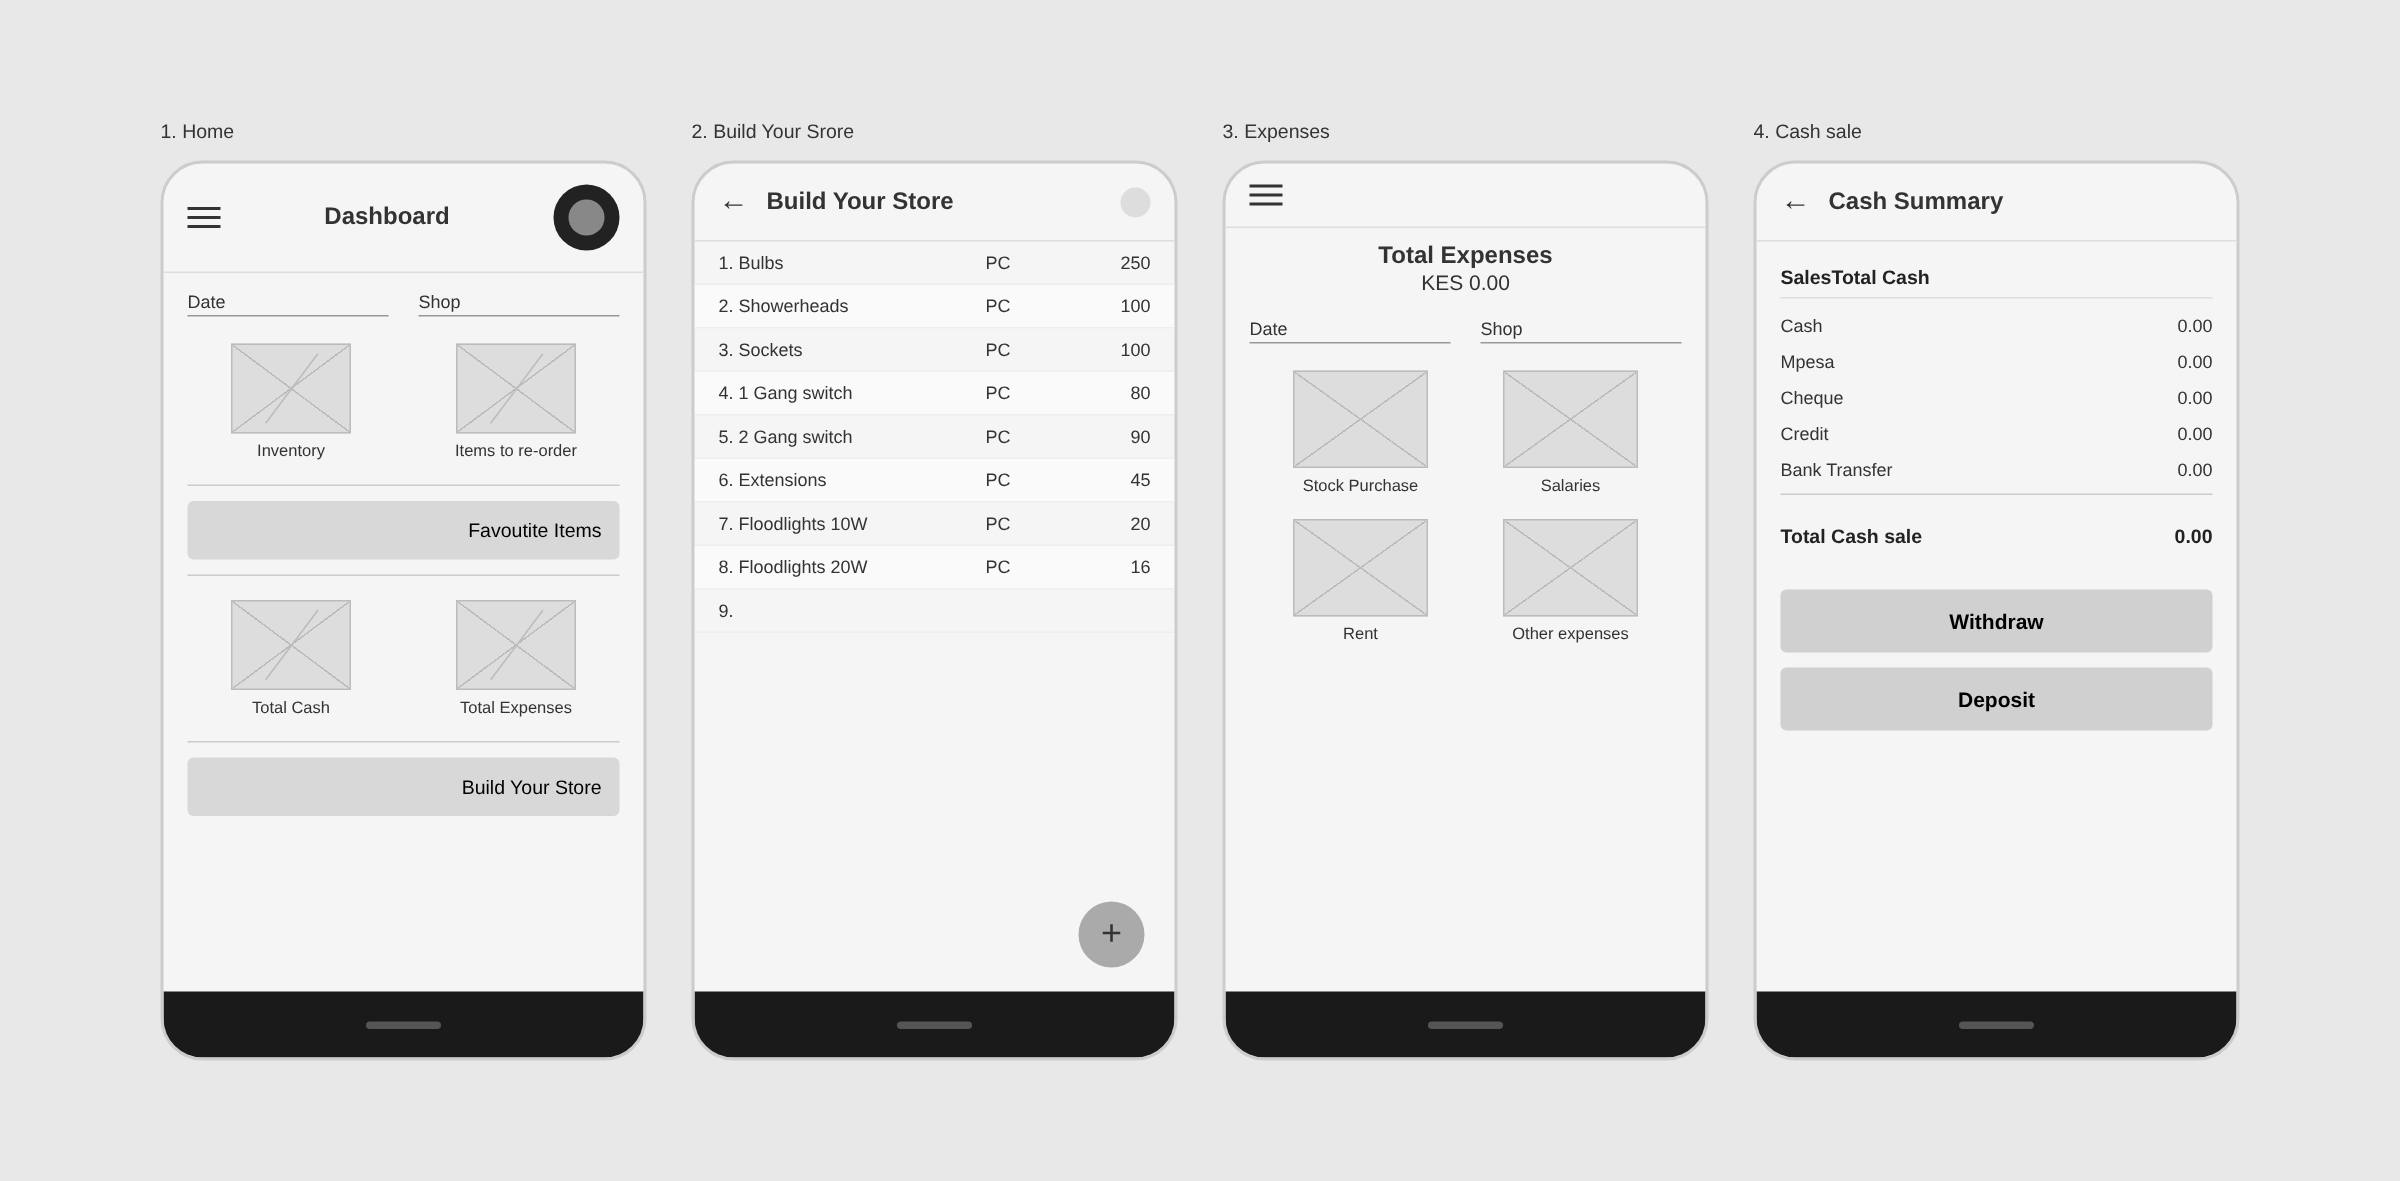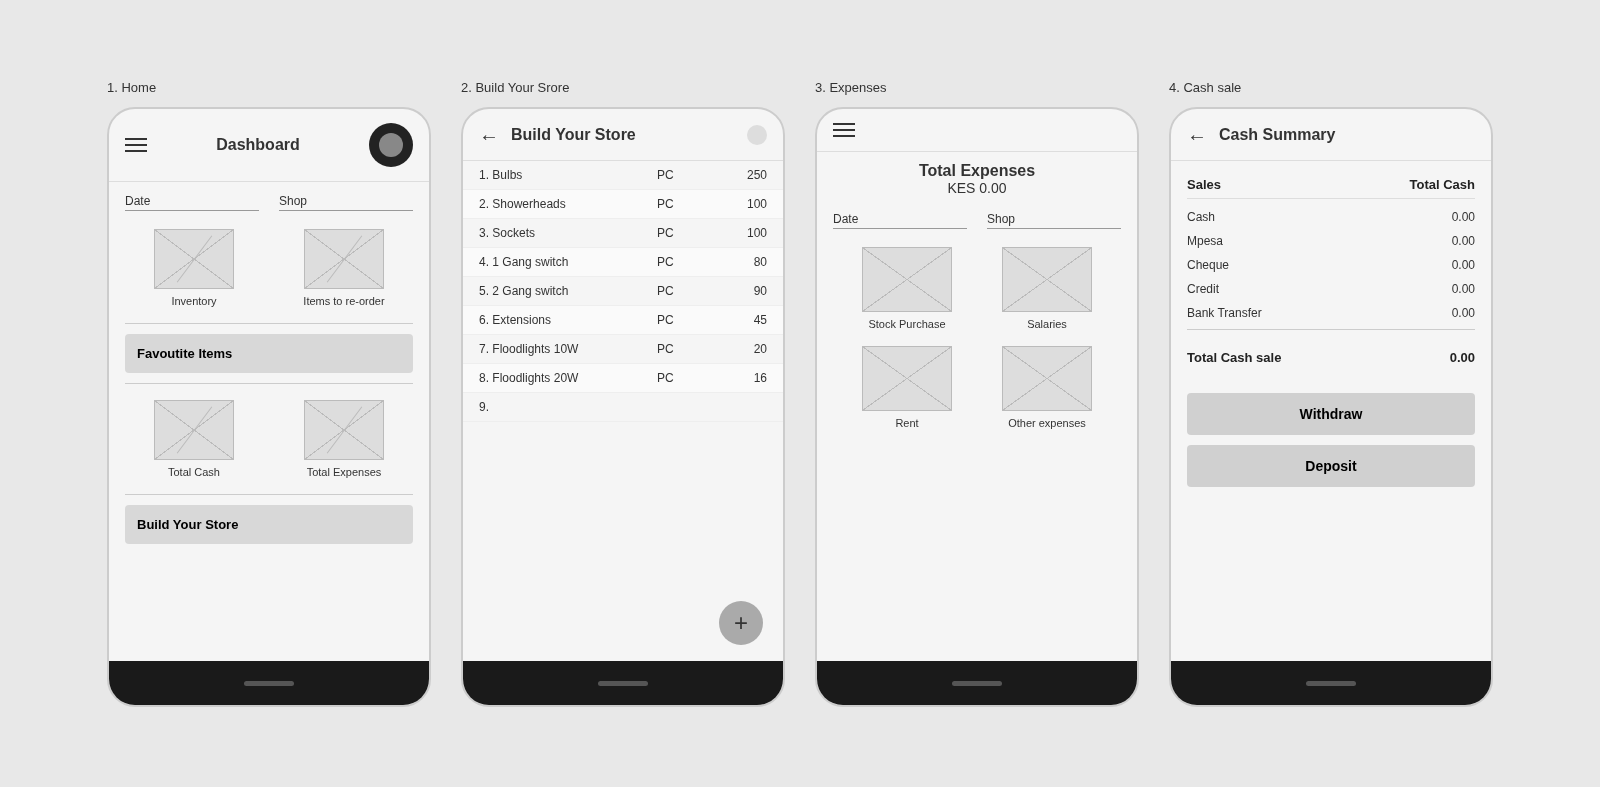--- a/index.html
+++ b/index.html
@@ -203,24 +203,24 @@
       margin: 4px 16px;
     }
 
     .full-btn {
       margin: 6px 16px;
       padding: 12px;
       background: #d8d8d8;
       border: none;
       border-radius: 4px;
       font-size: 13px;
-      font-weight: 700;
+      font-weight: 400;
       cursor: pointer;
       width: calc(100% - 32px);
-      text-align: left;
+      text-align: right;
     }
 
     
     .screen2-header {
       display: flex;
       align-items: center;
       padding: 14px 16px;
       border-bottom: 1px solid #ddd;
       gap: 12px;
     }
@@ -353,21 +353,20 @@
       font-weight: 600;
       color: #333;
     }
 
     .cash-table {
       padding: 12px 16px;
     }
 
     .cash-table-header {
       display: flex;
-      justify-content: space-between;
       font-size: 13px;
       font-weight: 700;
       color: #222;
       padding: 4px 0 6px;
       border-bottom: 1px solid #ddd;
       margin-bottom: 6px;
     }
 
     .cash-row {
       display: flex;

